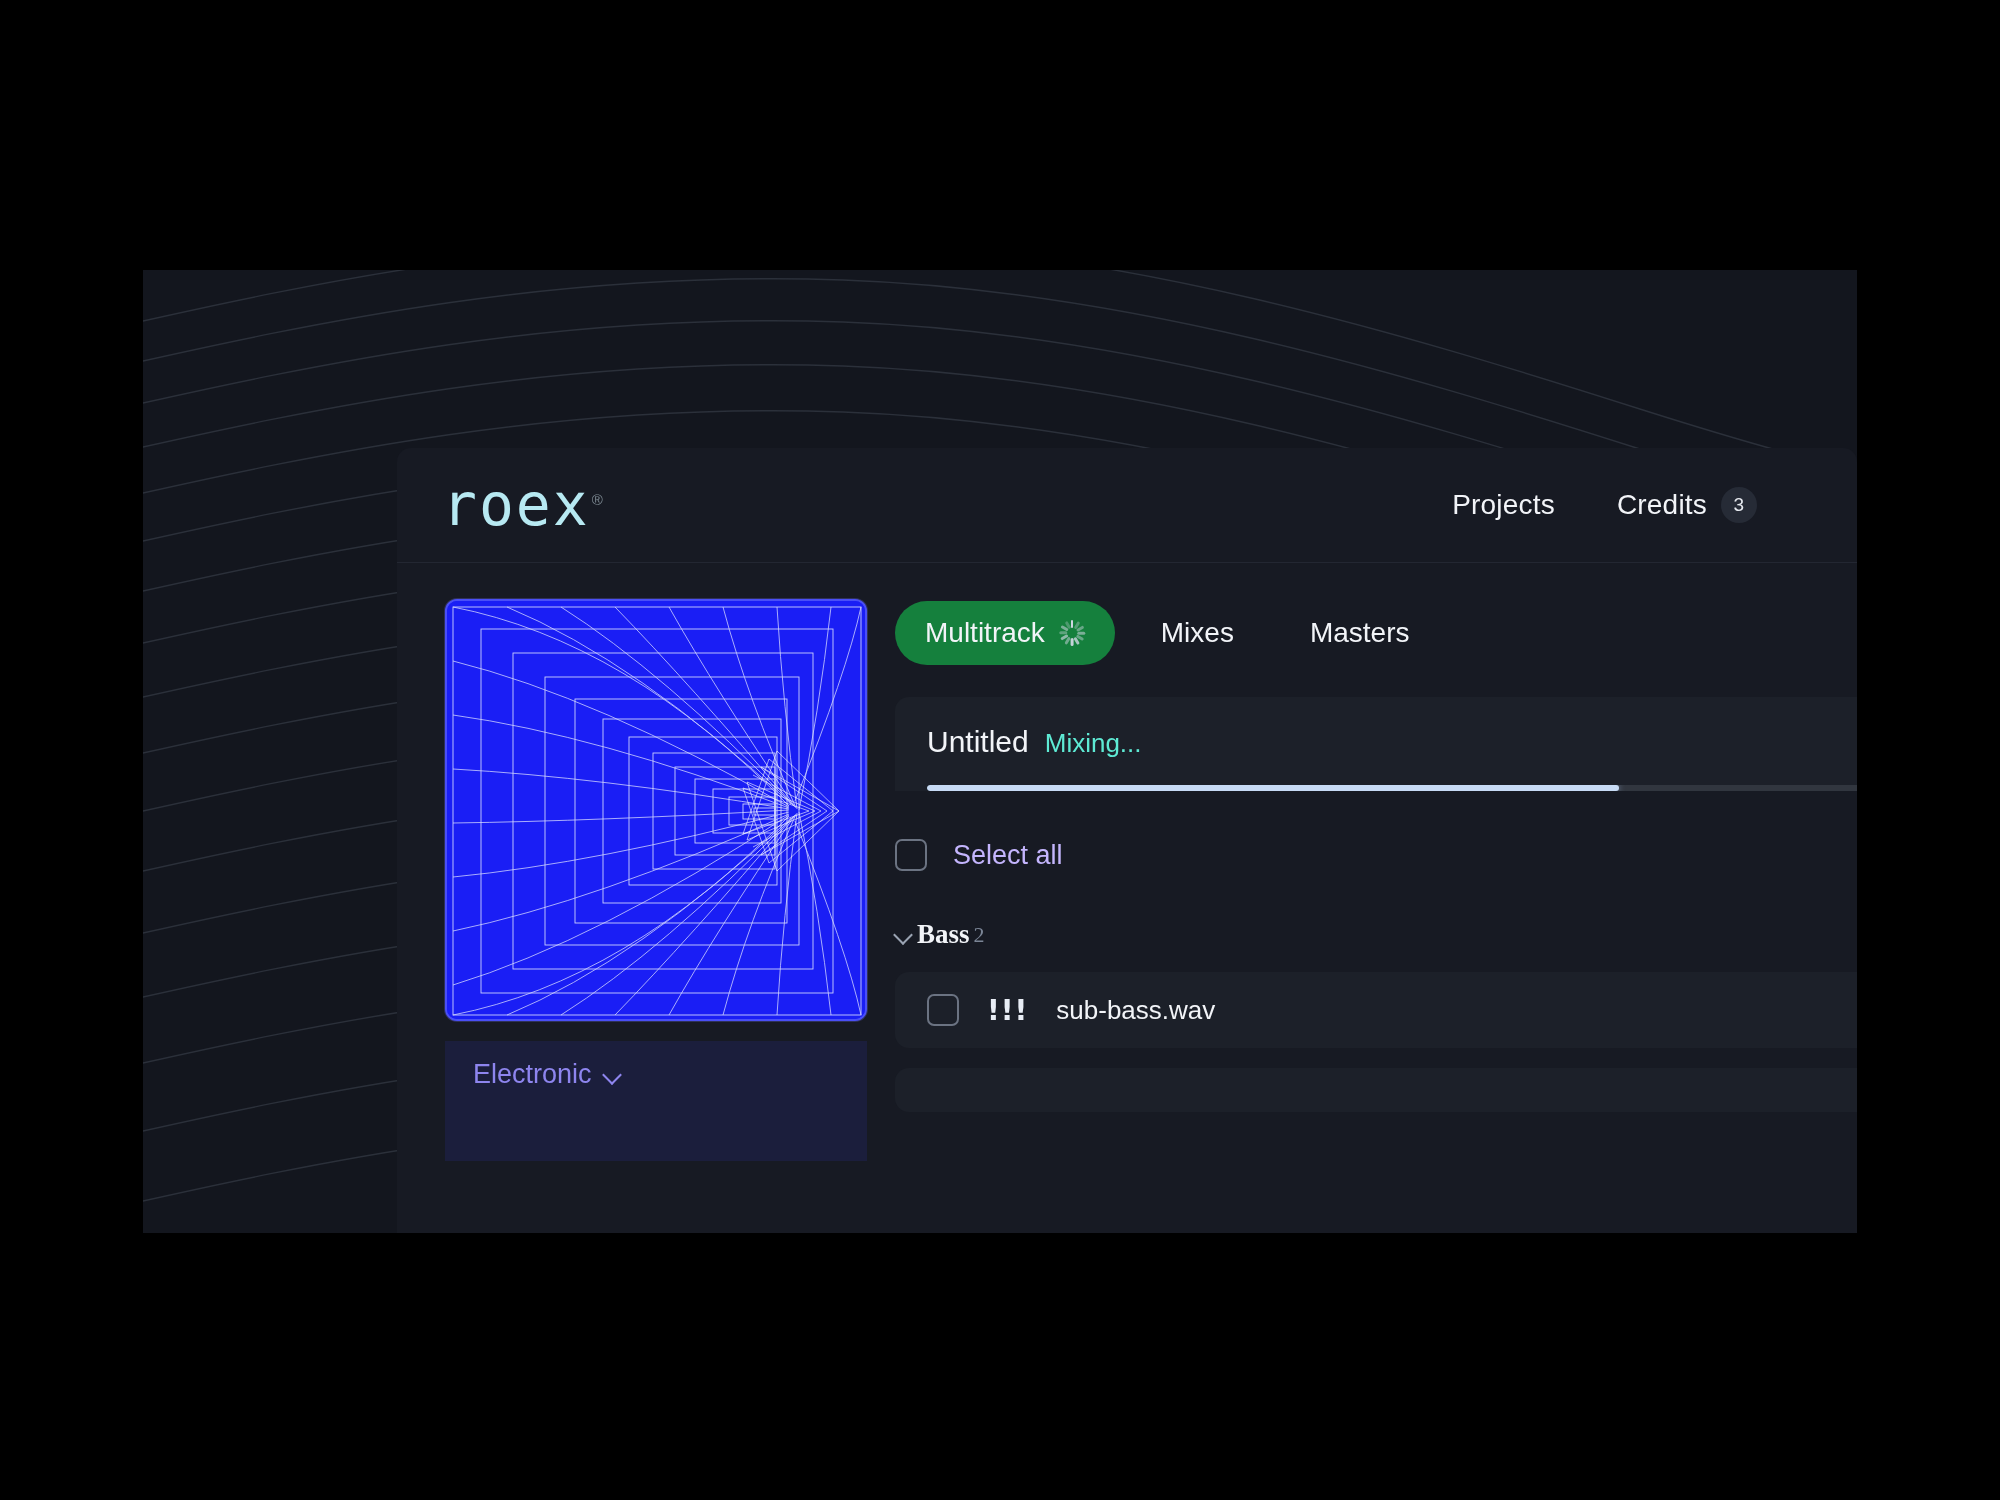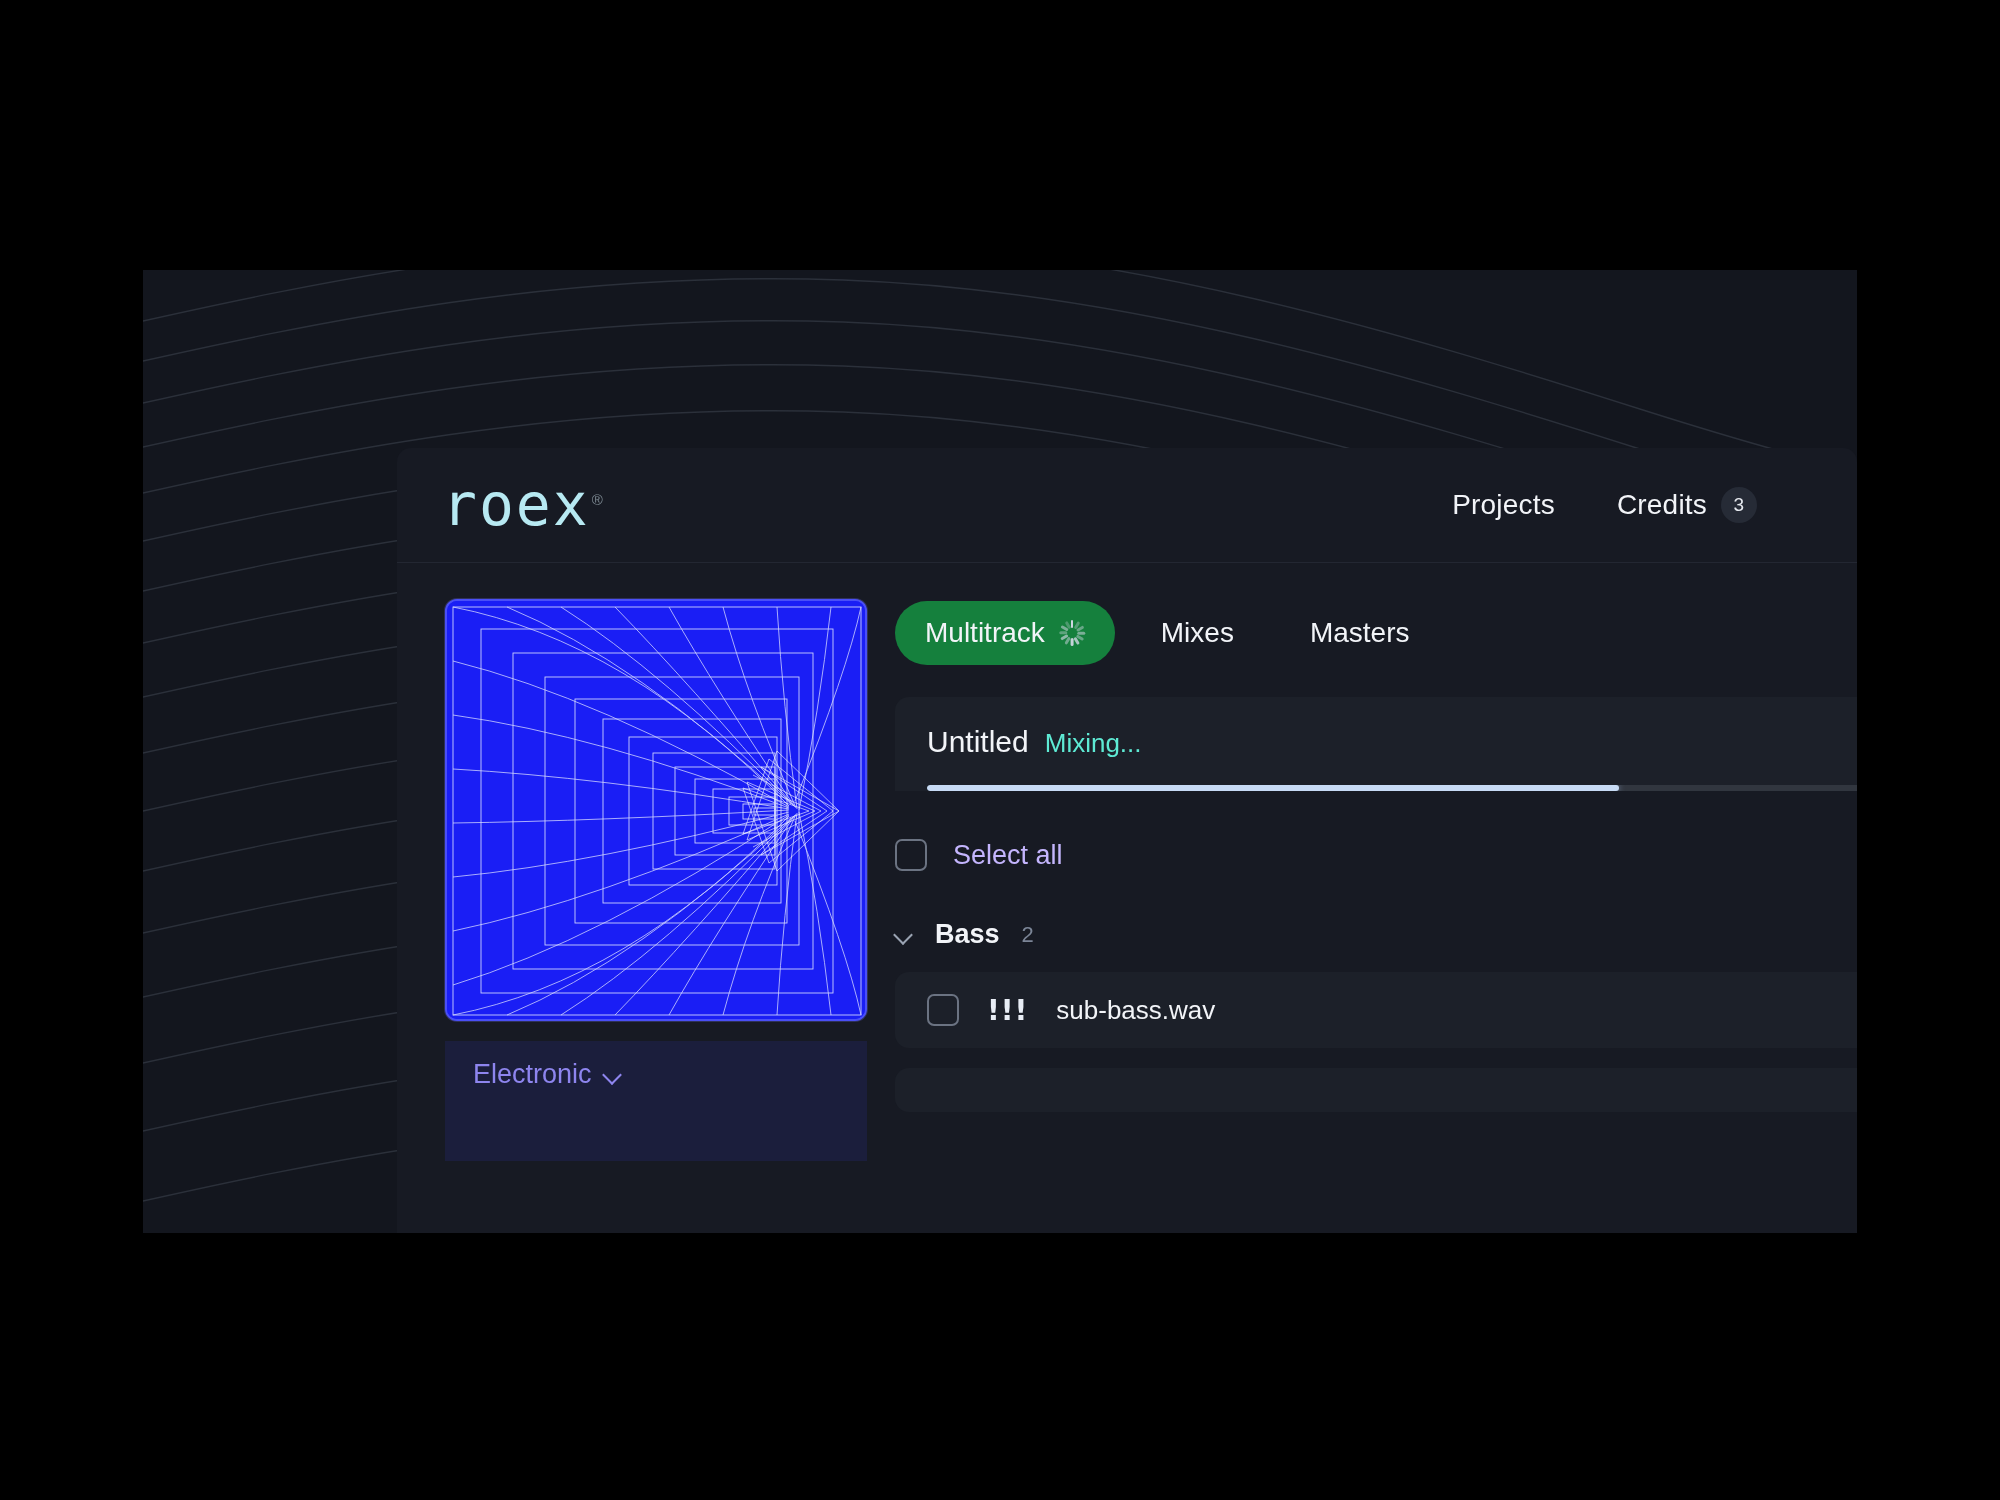--- a/index.html
+++ b/index.html
@@ -212,22 +212,23 @@
     border:2px solid #6b7382;
     border-radius:7px;
     background:transparent;
     flex:0 0 auto;
   }
   #select-all-label { font-size:27px; color:#c4b5fd; }
 
   
   #group-row {
     margin-top:48px;
-    display:flex; align-items:center; gap:22px;
-    cursor:pointer;
+    display:flex; align-items:center; gap:4px;
+    cursor:pointer;
+    font-family:Liberation Serif, serif;
   }
   #group-chev { color:#9aa3b2; }
   #group-name { font-size:27px; color:#f2f4f8; font-weight:600; }
   #group-count { font-size:22px; color:#7b8596; }
 
   
   .track-row {
     margin-top:22px;
     width:1080px;
     height:76px;

